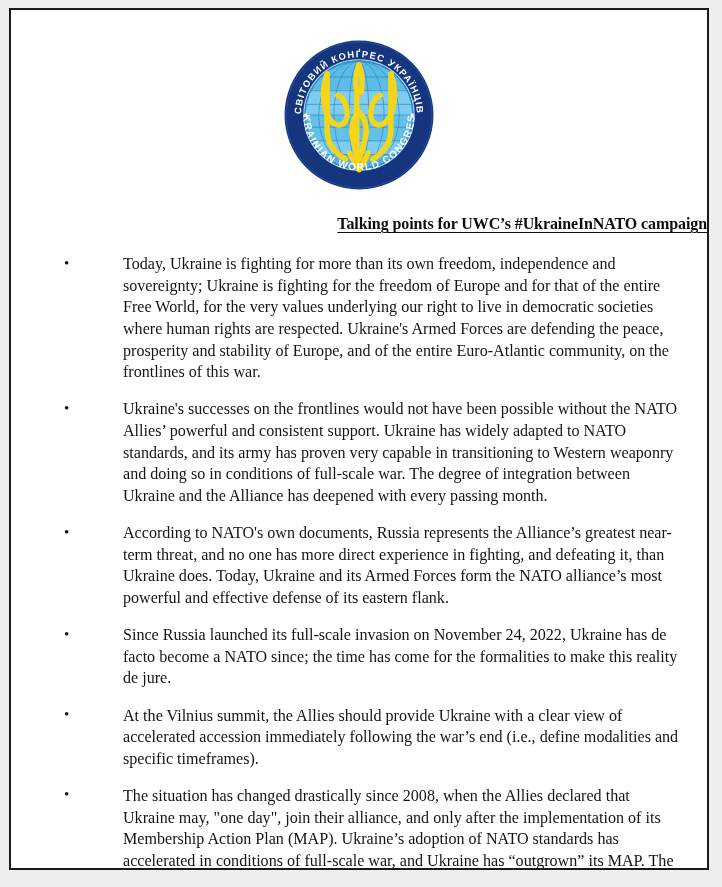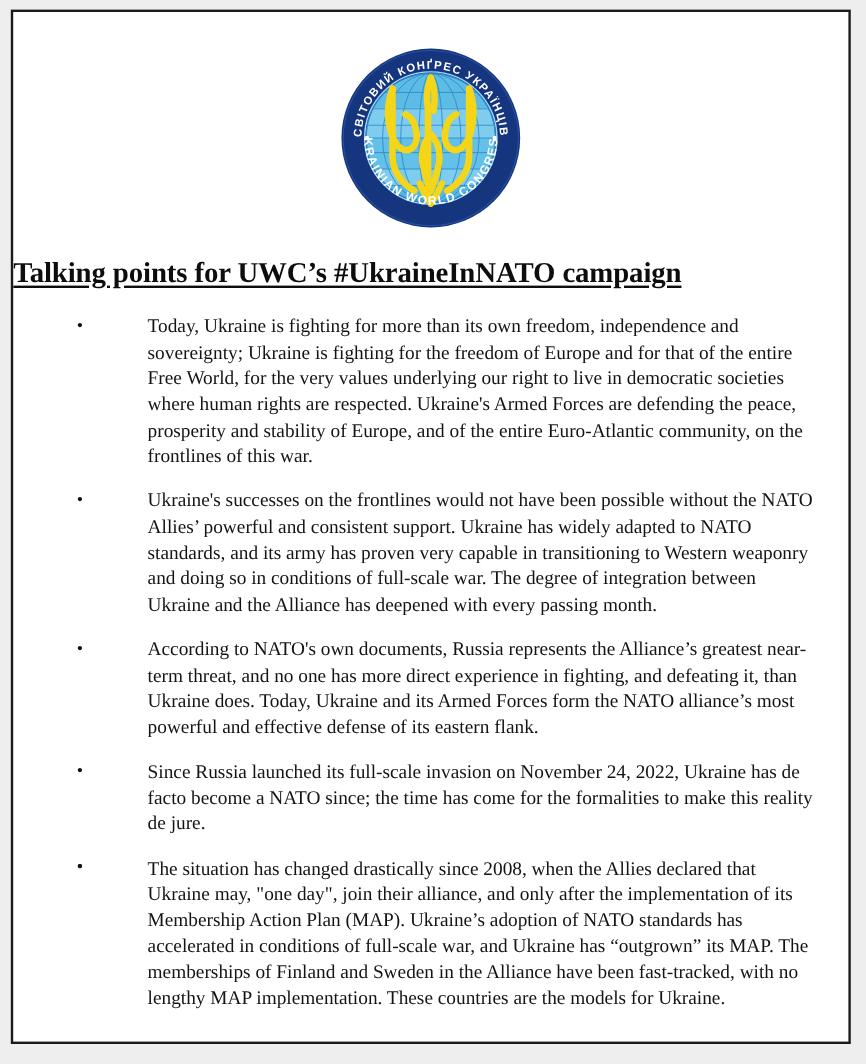--- a/index.html
+++ b/index.html
@@ -35,22 +35,22 @@
     padding-top: 29px;
   }
   #logo {
     width: 152px;
     height: 152px;
     display: block;
   }
 
   
   #title {
-    text-align: left;
-    font-size: 24px;
+    text-align: right;
+    font-size: 16px;
     font-weight: bold;
     color: #0d0d0d;
     margin-top: 24px;
     letter-spacing: -0.1px;
   }
   #title span.ul {
     text-decoration: underline;
     text-underline-offset: 2.5px;
   }
 
@@ -162,20 +162,21 @@
       <li>
         <span class="bullet">•</span>
         <span class="txt"><span> According to NATO's own documents, Russia represents the Alliance’s greatest near-term threat, and no one has more direct experience in fighting, and defeating it, than Ukraine does. Today, Ukraine and its Armed Forces form the NATO alliance’s most powerful and effective defense of its eastern flank.</span></span>
       </li>
       <li>
         <span class="bullet">•</span>
         <span class="txt"><span>Since Russia launched its full-scale invasion on November 24, 2022, Ukraine has </span><span class="it">de facto</span><span> become a NATO since; the time has come for the formalities to make this reality </span><span class="it">de jure</span><span>.</span></span>
       </li>
       <li>
         <span class="bullet">•</span>
+        <span class="txt"><span>At the Vilnius summit, the Allies should provide Ukraine with a clear view of accelerated accession immediately following the war’s end (i.e., define modalities and specific timeframes).</span></span>
       </li>
       <li>
         <span class="bullet">•</span>
         <span class="txt"><span>The situation has changed drastically since 2008, when the Allies declared that Ukraine may, "one day", join their alliance, and only after the implementation of its Membership Action Plan (MAP). Ukraine’s adoption of NATO standards has accelerated in conditions of full-scale war, and Ukraine has “outgrown” its MAP. The memberships of Finland and Sweden in the Alliance have been fast-tracked, with no lengthy MAP implementation. These countries are the models for Ukraine.</span></span>
       </li>
     </ul>
 
 </div>
 
 </body></html>

